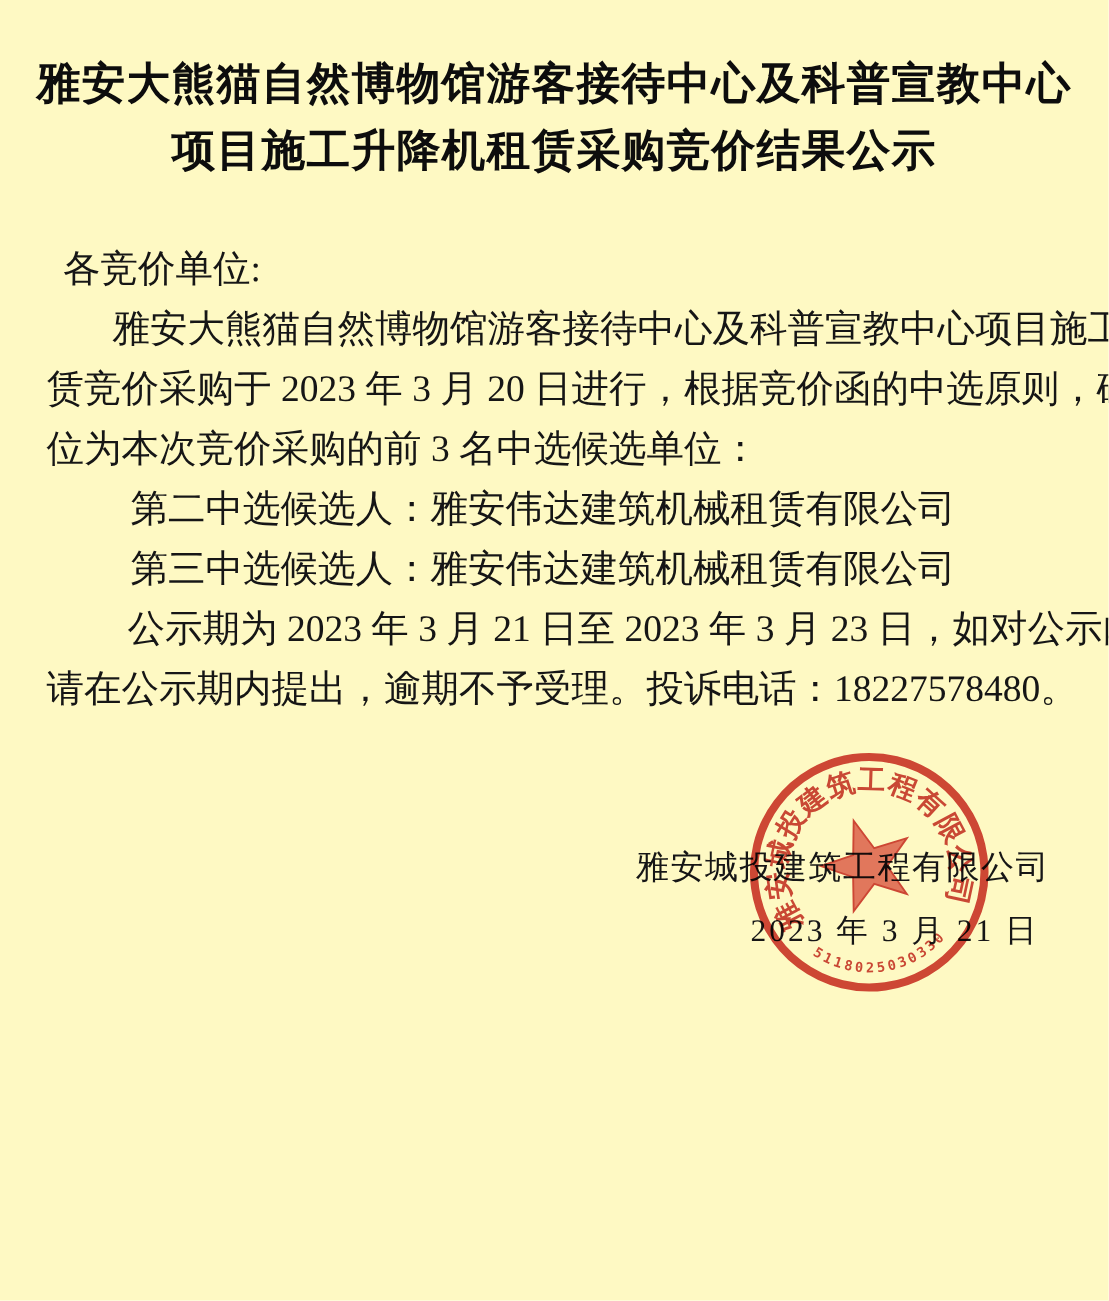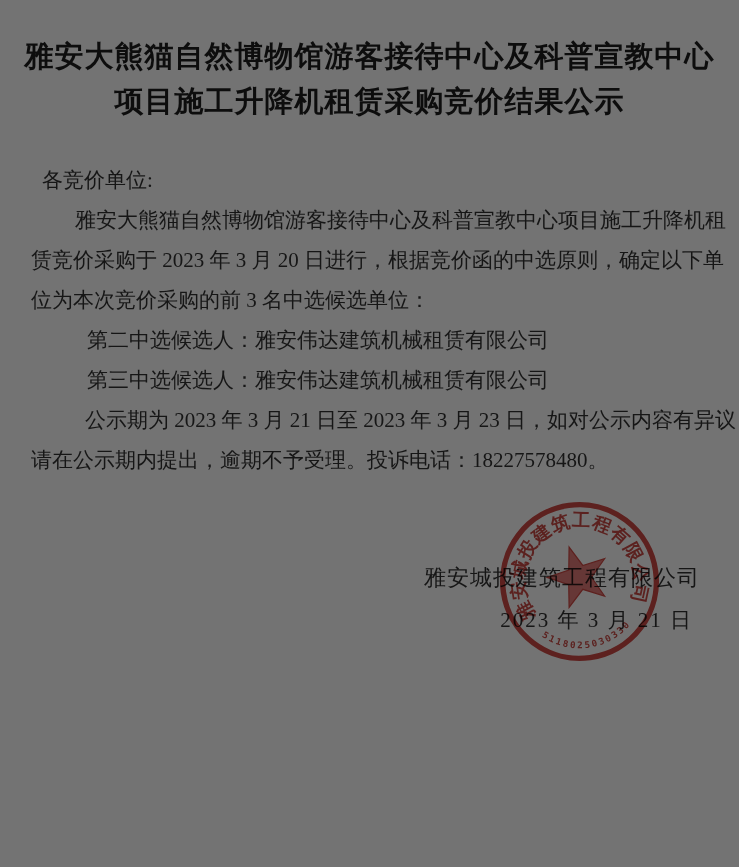--- a/index.html
+++ b/index.html
@@ -1,36 +1,36 @@
 <!DOCTYPE html>
 <html><head>
 <meta charset="utf-8">
 <style>
   html,body{margin:0;padding:0;}
   .page{
     position:relative;
     width:739px;height:867px;
-    background:#737373;
+    background:#fef9c3;
     overflow:hidden;
     font-family:"Liberation Serif","DejaVu Serif",serif;
     color:#161616;
   }
   .title{
     position:absolute;top:34px;left:0;width:739px;
     text-align:center;
     font-family:"Liberation Sans","DejaVu Sans",sans-serif;
     font-weight:700;
     font-size:29px;line-height:45px;
     color:#0d0d0d;
     letter-spacing:1px;
     margin:0;
   }
   .body-text{
     position:absolute;top:160px;left:31px;width:678px;
-    font-size:21px;line-height:40px;
+    font-size:25px;line-height:40px;
     white-space:nowrap;
   }
   .line{height:40px;}
   .indent-salutation{padding-left:11px;}
   .indent-para{padding-left:44px;}
   .indent-para2{padding-left:54px;}
   .indent-candidate{padding-left:56px;}
   .signature-company{
     position:absolute;top:563px;right:39px;
     font-size:22px;letter-spacing:1px;

